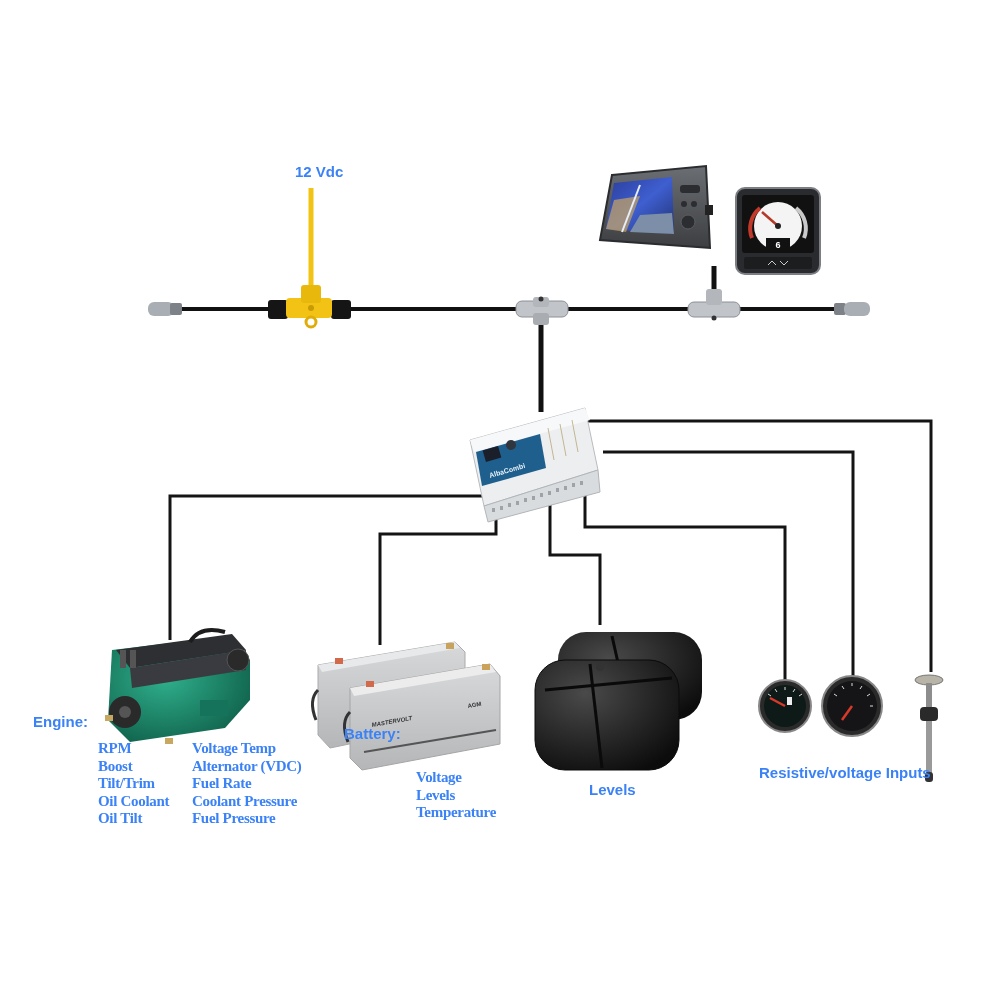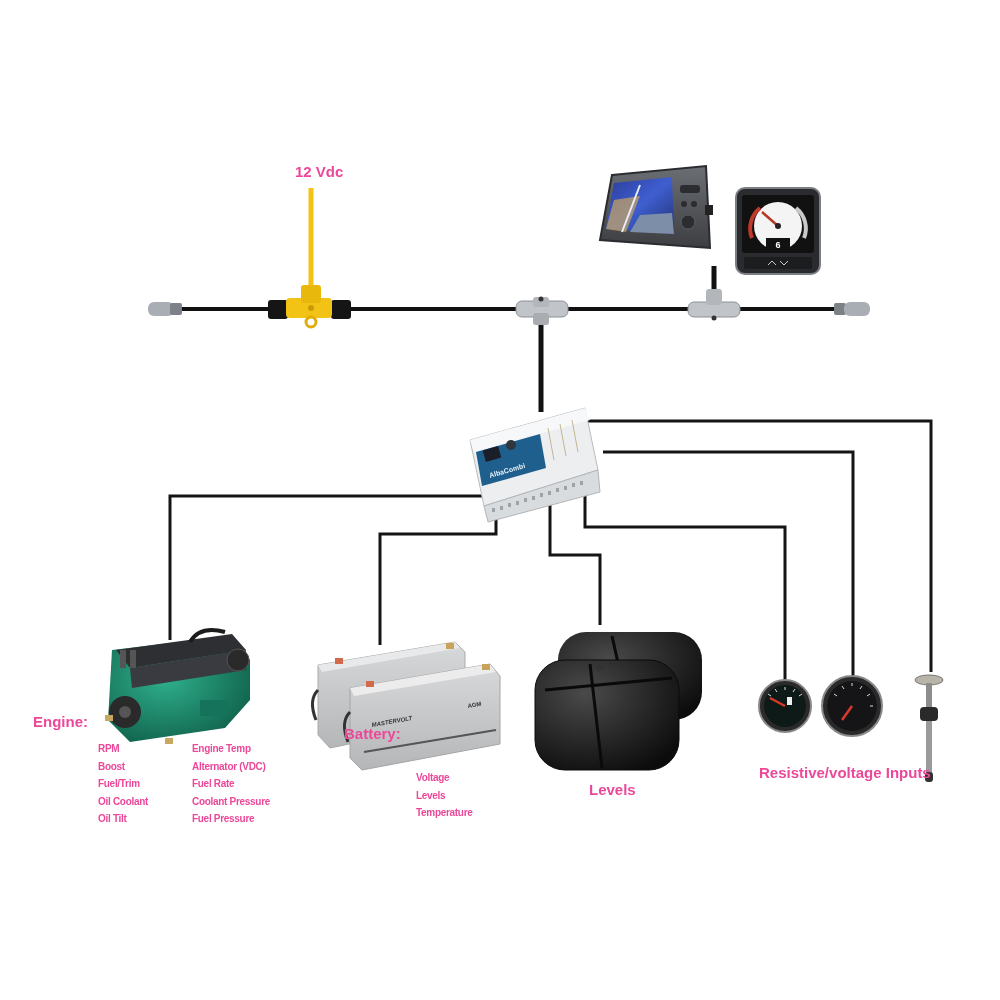--- a/index.html
+++ b/index.html
@@ -1,20 +1,20 @@
 <!DOCTYPE html>
 <html><head>
 <meta charset="utf-8">
 <style>
   html, body { margin:0; padding:0; background:#ffffff; }
   body { width:1000px; height:1000px; position:relative; overflow:hidden; font-family:"Liberation Sans", sans-serif; }
   #diagram { position:absolute; left:0; top:0; width:1000px; height:1000px; }
-  .lbl { position:absolute; color:#ec4899; font-family:"Liberation Sans", sans-serif; font-weight:bold; white-space:nowrap; }
+  .lbl { position:absolute; color:#3b82f6; font-family:"Liberation Sans", sans-serif; font-weight:bold; white-space:nowrap; }
   .lbl-big { font-size:15px; }
-  .lbl-list { font-size:10px; line-height:17.5px; letter-spacing:-0.3px; }
+  .lbl-list { font-size:15px; line-height:17.5px; letter-spacing:-0.3px;font-family:Liberation Serif, serif; }
   .lbl-list div { white-space:nowrap; }
 </style>
 </head>
 <body>
 
 <svg id="diagram" viewBox="0 0 1000 1000" xmlns="http://www.w3.org/2000/svg">
   <defs>
     <linearGradient id="gScreen" x1="0" y1="0" x2="1" y2="1">
       <stop offset="0" stop-color="#2a3c9a"></stop>
         <stop offset="0.5" stop-color="#3f5fd0"></stop>
@@ -217,26 +217,26 @@
     <rect x="925" y="772" width="8" height="10" rx="3" fill="#333"></rect>
   </g>
 </svg>
 
 <div class="lbl lbl-big" style="left:295px; top:163px;">12 Vdc</div>
 
 <div class="lbl lbl-big" style="left:33px; top:713px;">Engine:</div>
 <div class="lbl lbl-list" style="left:98px; top:740px;">
   <div>RPM</div>
   <div>Boost</div>
-  <div>Fuel/Trim</div>
+  <div>Tilt/Trim</div>
   <div>Oil Coolant</div>
   <div>Oil Tilt</div>
 </div>
 <div class="lbl lbl-list" style="left:192px; top:740px;">
-  <div>Engine Temp</div>
+  <div>Voltage Temp</div>
   <div>Alternator (VDC)</div>
   <div>Fuel Rate</div>
   <div>Coolant Pressure</div>
   <div>Fuel Pressure</div>
 </div>
 
 <div class="lbl lbl-big" style="left:344px; top:725px;">Battery:</div>
 <div class="lbl lbl-list" style="left:416px; top:769px;">
   <div>Voltage</div>
   <div>Levels</div>

